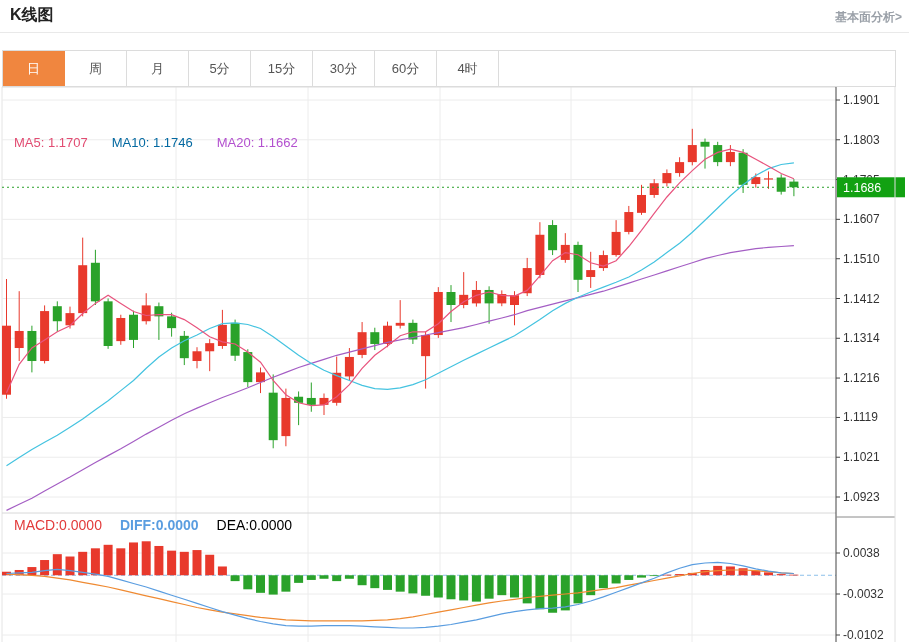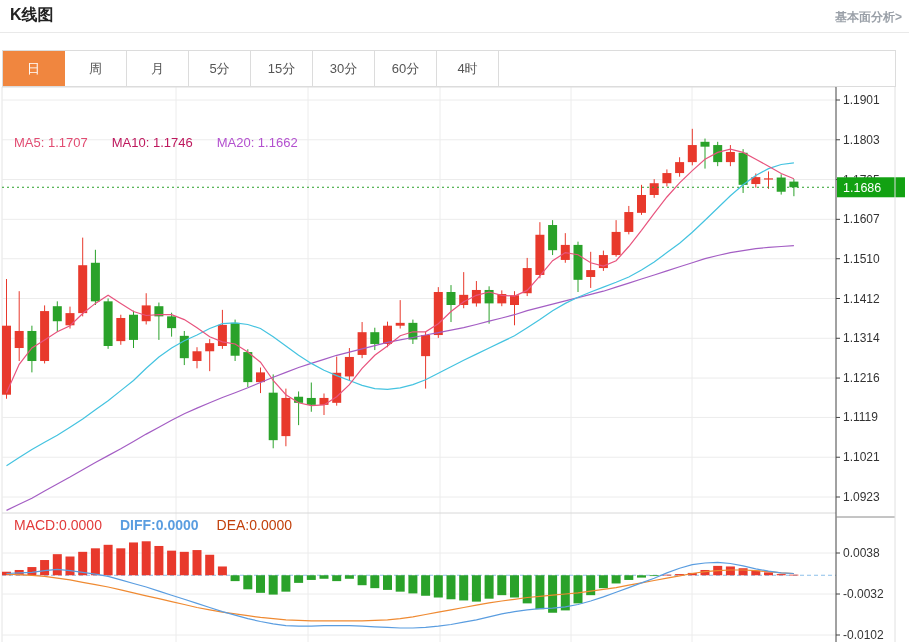--- a/index.html
+++ b/index.html
@@ -13,23 +13,23 @@
   .tabs{position:absolute;left:2px;top:50px;width:892px;height:35px;border:1px solid #dcdcdc;
         display:flex;background:#fff;z-index:5;box-sizing:content-box;}
   .tab{width:62px;height:35px;line-height:35px;text-align:center;font-size:13px;color:#555;
        border-right:1px solid #dcdcdc;cursor:pointer;box-sizing:border-box;background:#fff;}
   .tab.active{background:#f0863f;color:#fff;border-right:1px solid #f0863f;}
   .tab-filler{flex:1;}
   .ohlc-bar{position:absolute;left:14px;top:93px;font-size:13px;z-index:5;display:flex;gap:15px;}
   .ohlc-bar .pair .lbl{color:#333;}
   .ohlc-bar .pair .val{color:#21a321;}
   .ma-bar{position:absolute;left:14px;top:114px;font-size:13px;z-index:5;display:flex;gap:24px;margin-top:21px;}
-  .ma5-txt{color:#e24c72;} .ma10-txt{color:#be185d;} .ma20-txt{color:#b350cf;}
+  .ma5-txt{color:#e24c72;} .ma10-txt{color:#0369a1;} .ma20-txt{color:#b350cf;}
   .macd-bar{position:absolute;left:14px;top:517px;font-size:14px;z-index:5;display:flex;gap:18px;}
-  .macd-txt{color:#e23b3b;} .diff-txt{color:#5a9de0;font-weight:bold;} .dea-txt{color:#c2410c;text-align:right;}
+  .macd-txt{color:#e23b3b;} .diff-txt{color:#5a9de0;font-weight:bold;} .dea-txt{color:#000000;text-align:right;}
 </style>
 </head>
 <body>
 
 <div id="app">
   <svg id="chart" viewBox="0 0 909 642">
       <line x1="176" y1="87" x2="176" y2="642" stroke="#ececec"></line>
       <line x1="308" y1="87" x2="308" y2="642" stroke="#ececec"></line>
       <line x1="440" y1="87" x2="440" y2="642" stroke="#ececec"></line>
       <line x1="571" y1="87" x2="571" y2="642" stroke="#ececec"></line>

